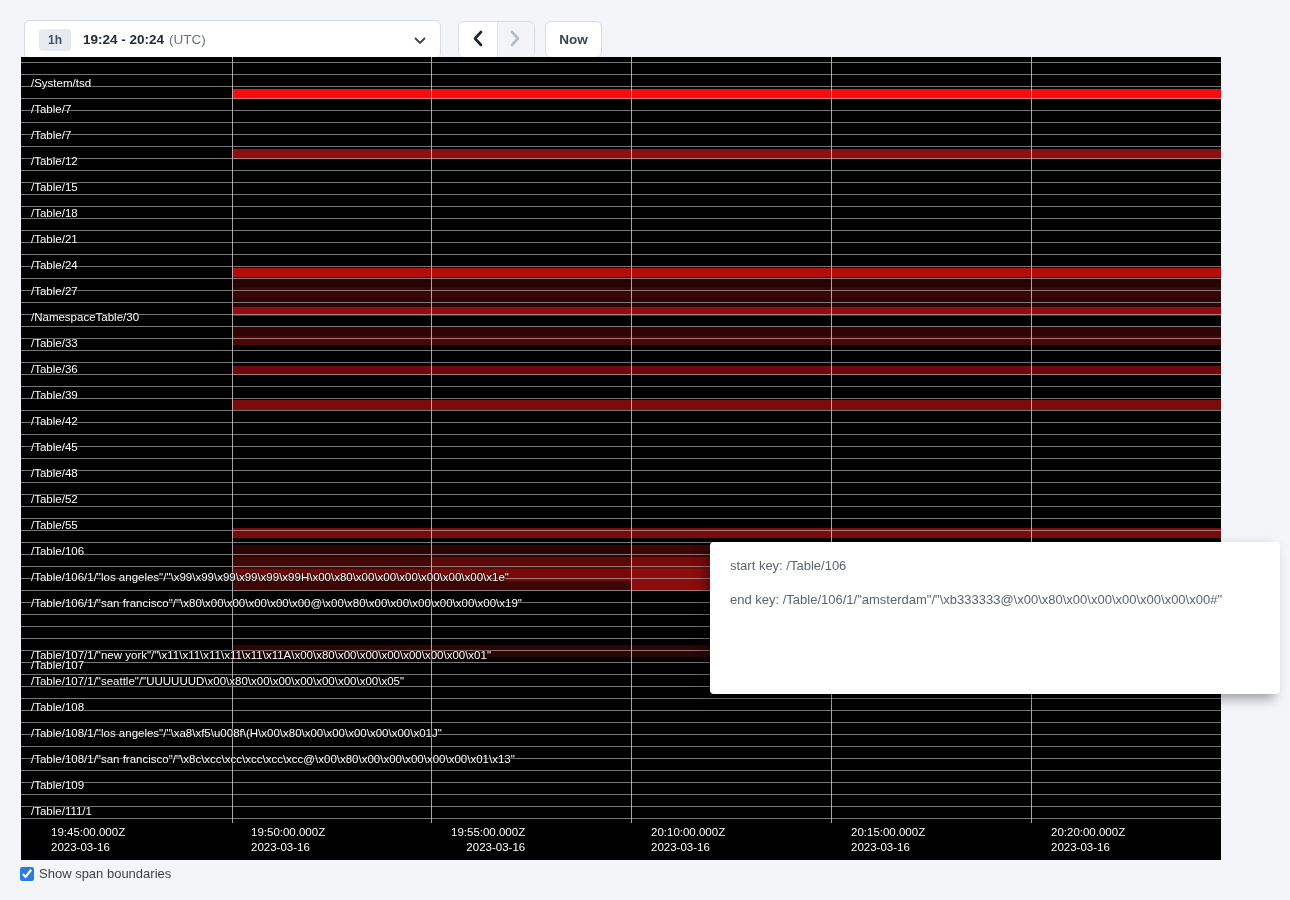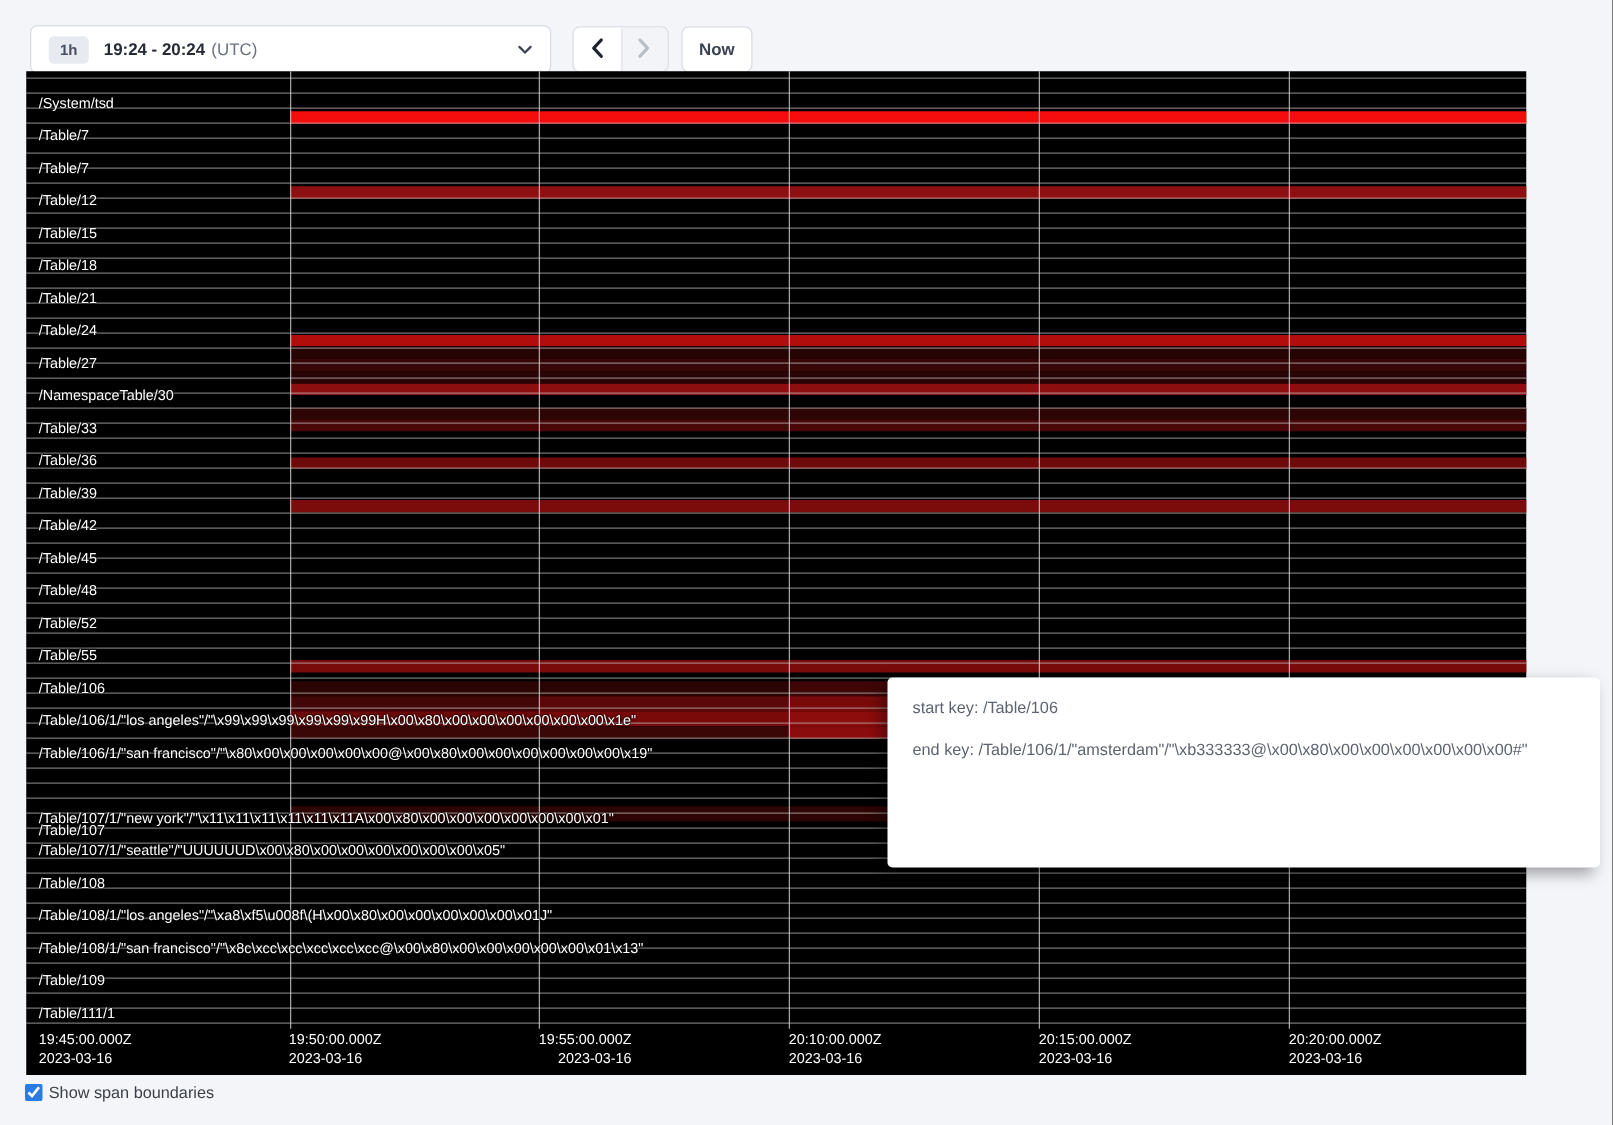--- a/index.html
+++ b/index.html
@@ -26,21 +26,21 @@
     font-size:13.5px; font-weight:bold; color:#3a4354; cursor:pointer; }
 
   
   .canvas { position:absolute; left:21px; top:57px; width:1200px; height:803px; background:#000; }
   .hline { position:absolute; left:0; width:100%; height:1px; background:rgba(190,190,190,0.62); }
   .vline { position:absolute; top:0; width:1px; height:766px; background:rgba(205,205,205,0.8); }
   .band { position:absolute; }
   .band-seg { position:absolute; top:0; height:100%; }
   .row-label { position:absolute; left:10px; color:#fff; font-size:11.5px; white-space:nowrap;
     text-shadow:0 0 2px #000, 0 0 2px #000; line-height:14px; }
-  .tick { position:absolute; top:768px; color:#fff; font-size:11.5px; line-height:15px; white-space:nowrap; }
+  .tick { position:absolute; top:768px; color:#fff; font-size:11.5px; line-height:15px; white-space:nowrap;margin-left:20px; }
 
   
   .tooltip { position:absolute; left:710px; top:542px; width:570px; height:152px; background:#fff;
     border-radius:4px; box-shadow:-5px 5px 12px rgba(0,0,0,0.35); padding:17px 0 0 20px; z-index:10; }
   .tooltip p { font-size:13px; color:#5d6471; line-height:14px; margin-bottom:20px; white-space:nowrap; }
 
   
   .footer { position:absolute; left:20px; top:866px; display:flex; align-items:center; }
   .footer input { width:14px; height:14px; accent-color:#2b7ce0; margin-right:5px; cursor:pointer; }
   .footer label { font-size:13px; color:#3a3f47; }

